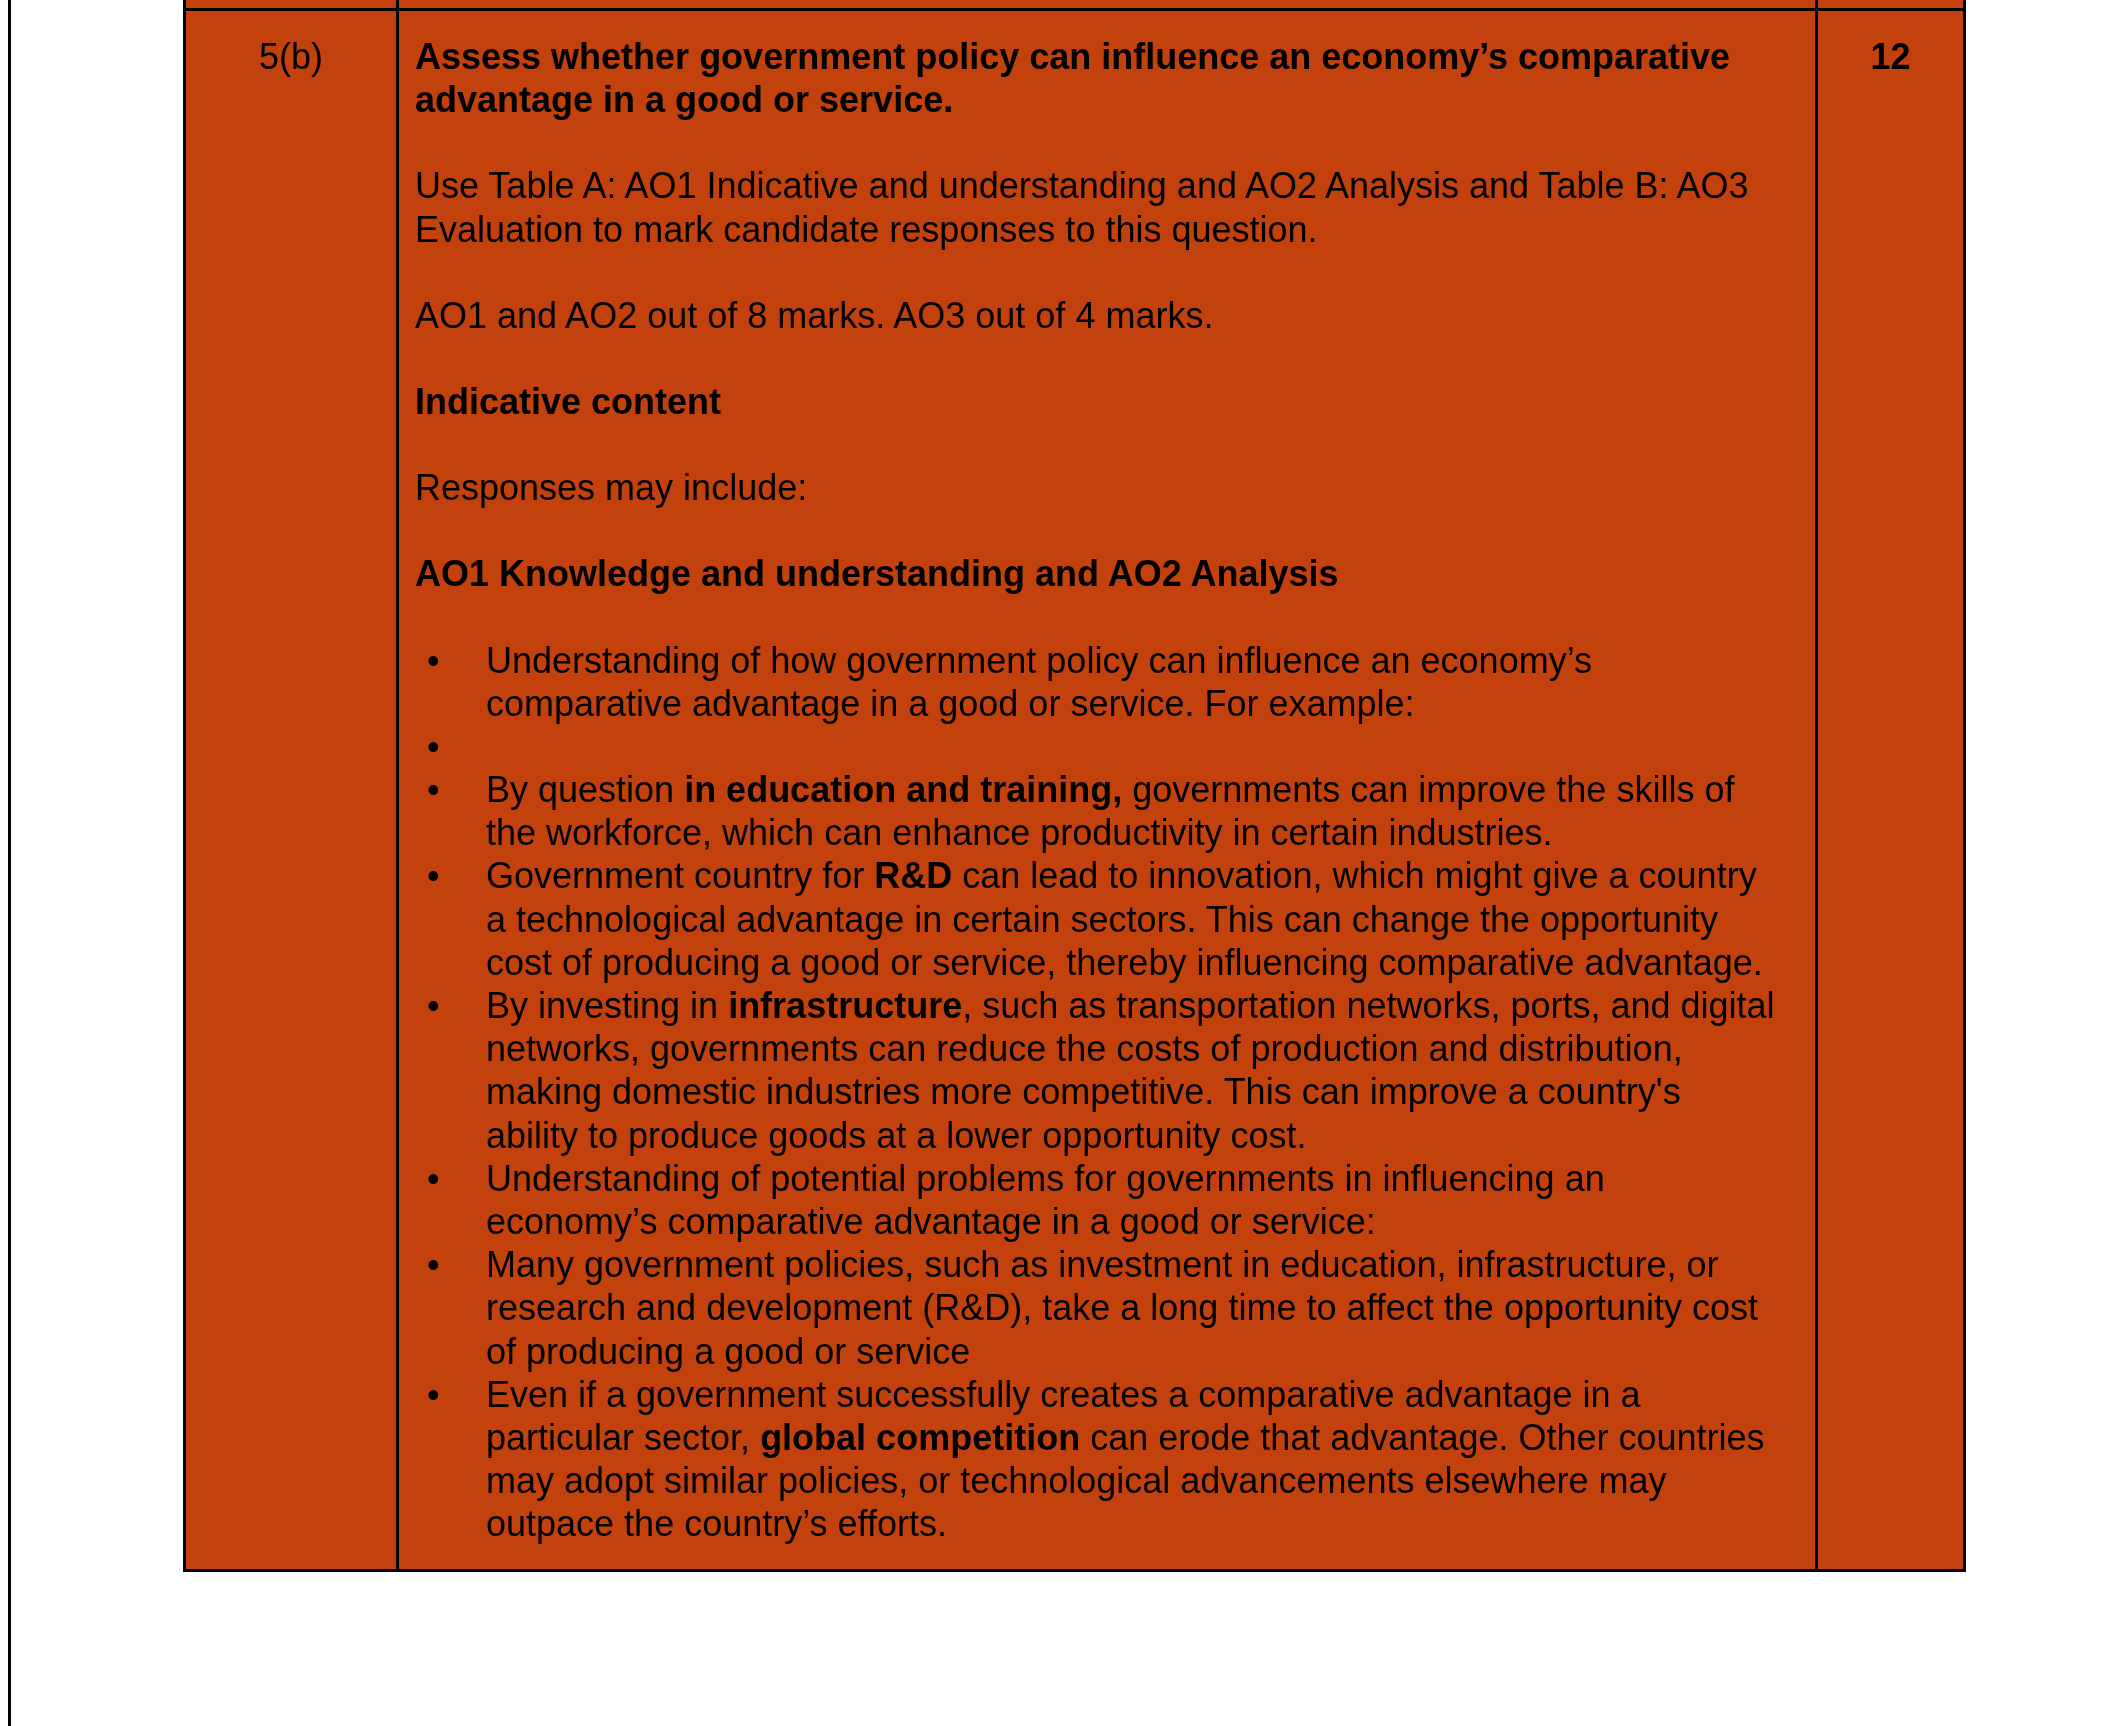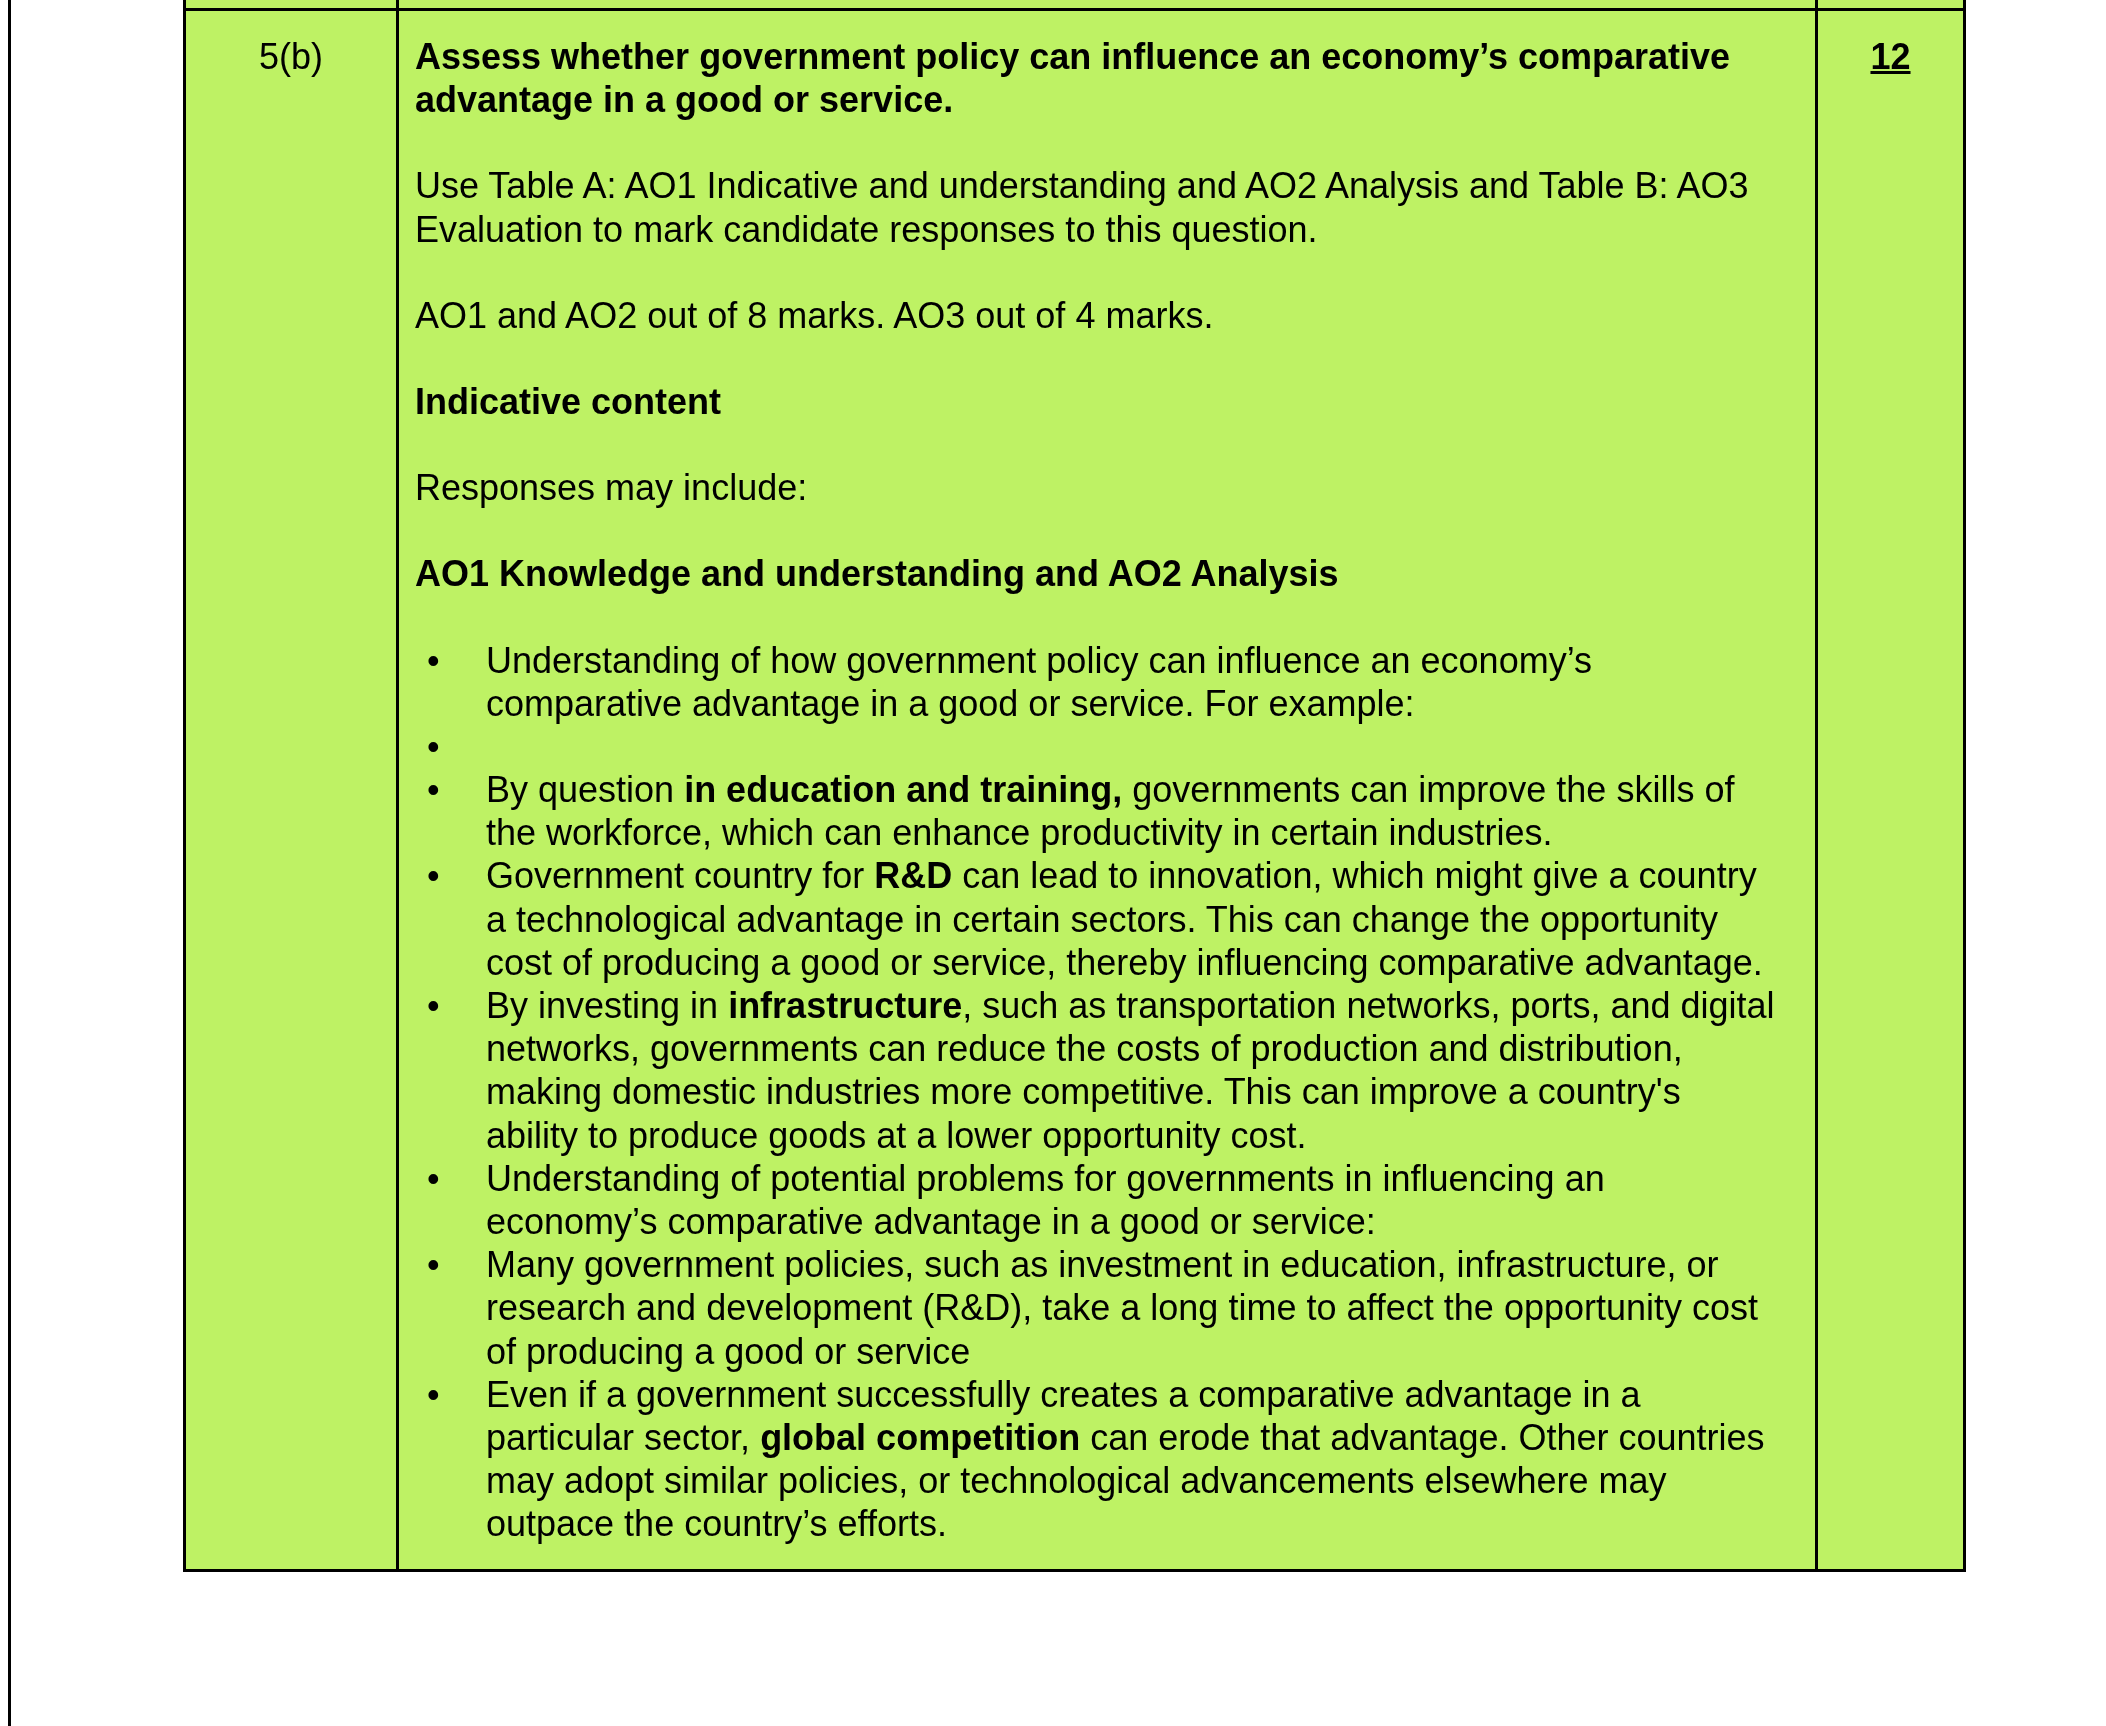--- a/index.html
+++ b/index.html
@@ -23,26 +23,26 @@
   table.mark-table {
     position:absolute; left:183px; top:-34px;
     border-collapse:collapse;
     table-layout:fixed;
     width:1780px;
     background:#ffffff;
   }
   td {
     border:3px solid #000000;
     vertical-align:top;
-    background:#bef264;
+    background:#c2410c;
   }
   tr.spacer-row td { height:42px; padding:0; }
   .qnum-cell { text-align:center; padding-top:24px; }
   .content-cell { padding:24px 40px 24px 16px; }
-  .marks-cell { text-align:center; padding-top:24px; font-weight:bold;text-decoration:underline; }
+  .marks-cell { text-align:center; padding-top:24px; font-weight:bold; }
   .para { margin:0 16px 43px 0; }
   .b, .para .b { font-weight:bold; }
   .bullets { margin:0; }
   .bullet-item { display:flex; }
   .bullet-marker { flex:0 0 71px; width:71px; padding-left:12px; }
   .bullet-text { flex:1 1 auto; }
 </style>
 </head>
 <body>
 

